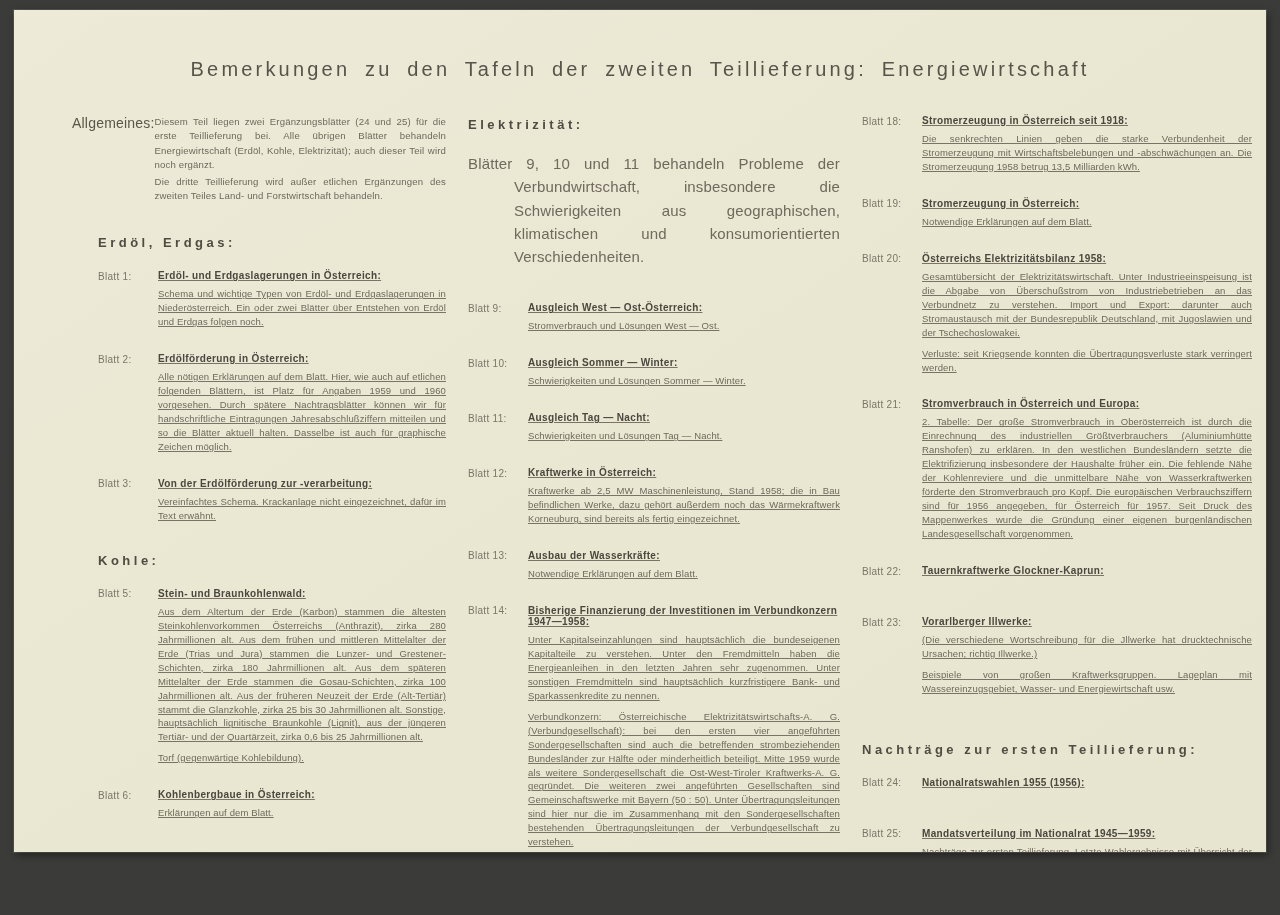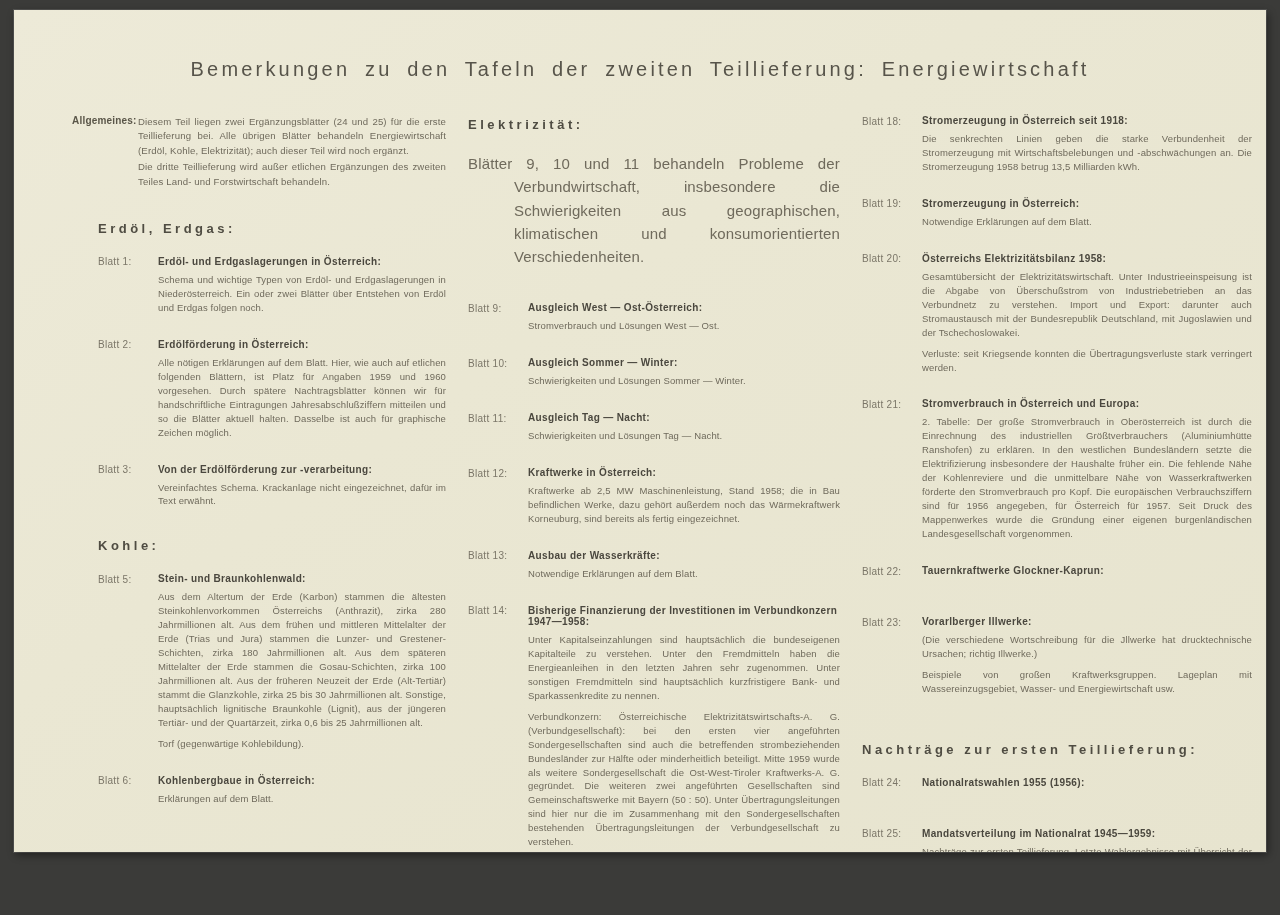--- a/index.html
+++ b/index.html
@@ -47,41 +47,41 @@
     font-weight:700;
     letter-spacing:3.5px;
     color:#4f4c42;
     margin:30px 0 20px;
   }
   .sec.first{margin-top:2px;}
 
   .allg{display:flex;margin-bottom:26px;}
   .allg .alabel{
     flex:0 0 66px;
-    font-size:10px;font-weight:700;color:#5a5649;letter-spacing:.2px;
+    font-size:14px;font-weight:400;color:#5a5649;letter-spacing:.2px;
   }
   .allg .abody{flex:1;}
   .allg .abody p{
     font-size:9.6px;line-height:1.5;text-align:justify;
     color:var(--ink-soft);margin-bottom:2px;letter-spacing:.15px;
   }
 
   .intro{
     font-size:15px;line-height:1.55;color:var(--ink-soft);
     padding-left:46px;text-indent:-46px;text-align:justify;
     margin-bottom:34px;letter-spacing:.15px;
   }
 
   .entry{display:flex;margin-bottom:24px;}
   .entry .lbl{
     flex:0 0 60px;
     font-size:10px;color:#7b7668;letter-spacing:.3px;
     padding-top:.5px;
   }
-  .entry .ec{flex:1;}
+  .entry .ec{flex:1;text-decoration:underline;}
   .entry h3{
     font-size:10px;font-weight:700;color:#4a473e;
     letter-spacing:.35px;margin-bottom:6px;
   }
   .entry p{
     font-size:9.5px;line-height:1.47;color:var(--ink-soft);
     text-align:justify;letter-spacing:.12px;margin-bottom:7px;
   }
   .entry p:last-child{margin-bottom:0;}
   .mb-lg{margin-bottom:34px;}

